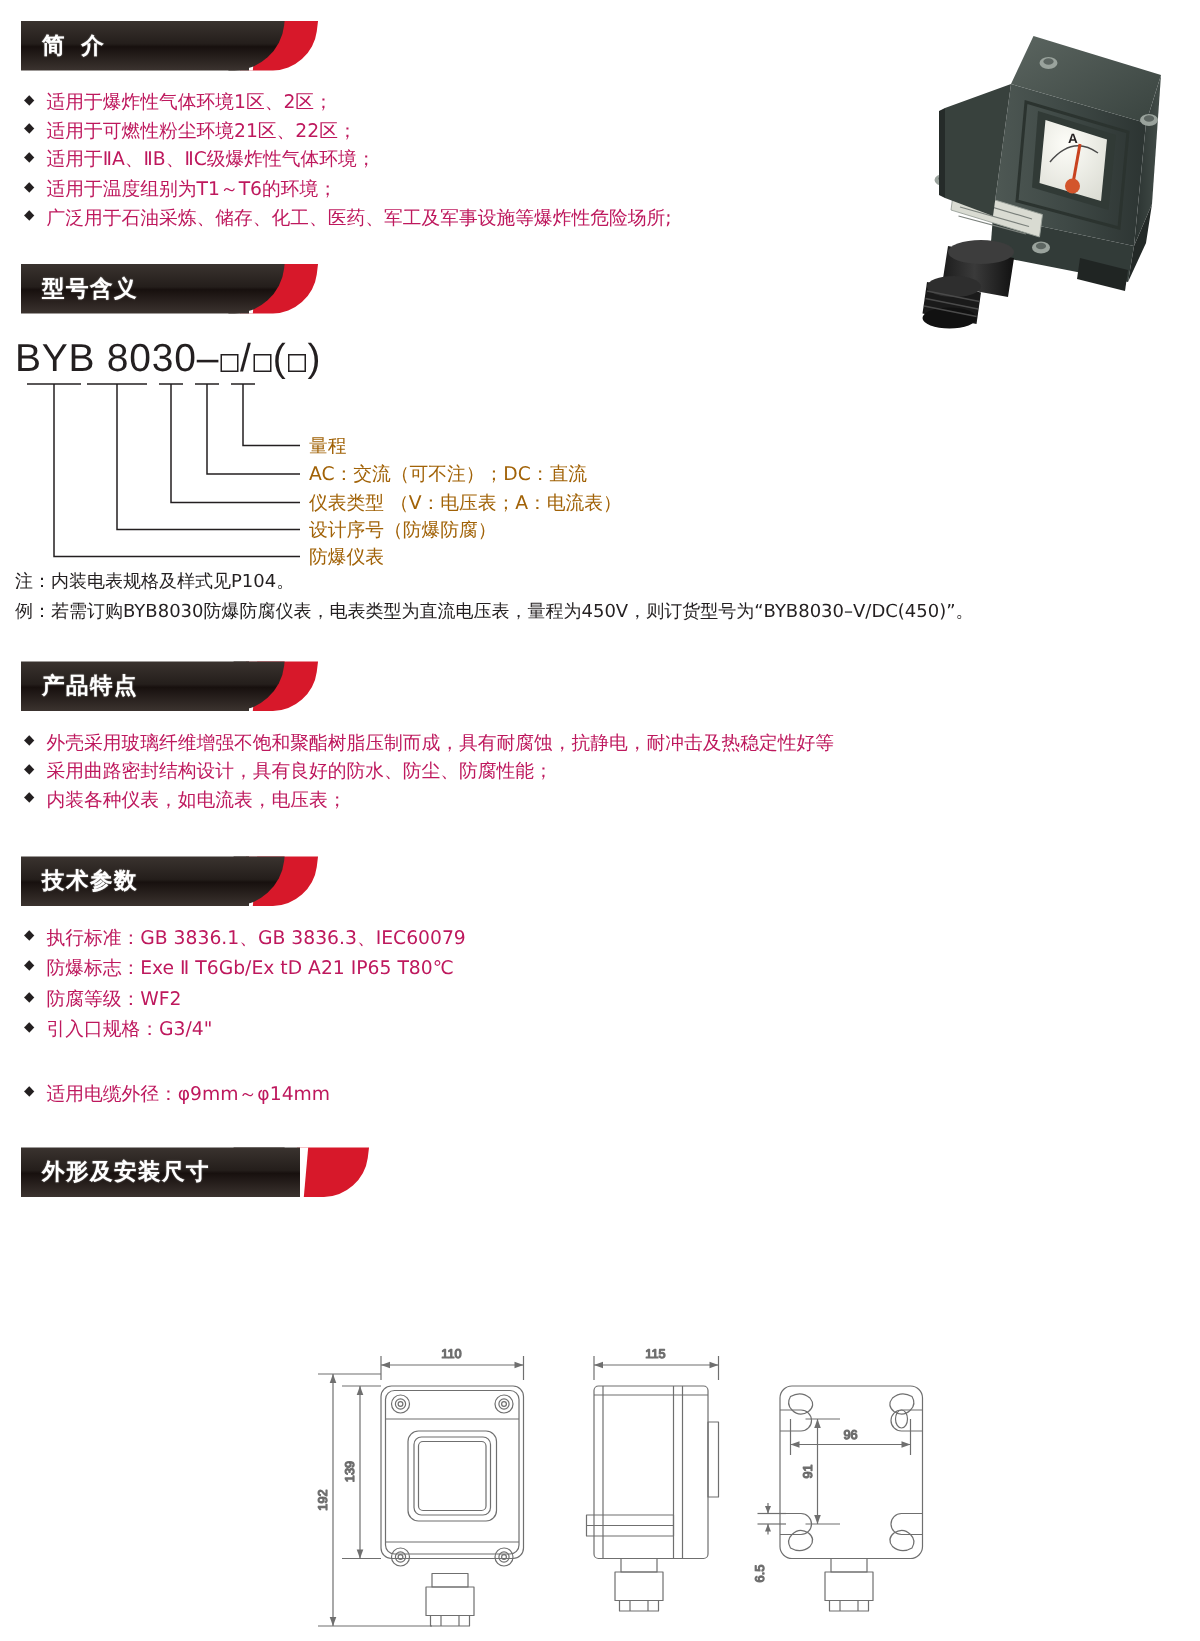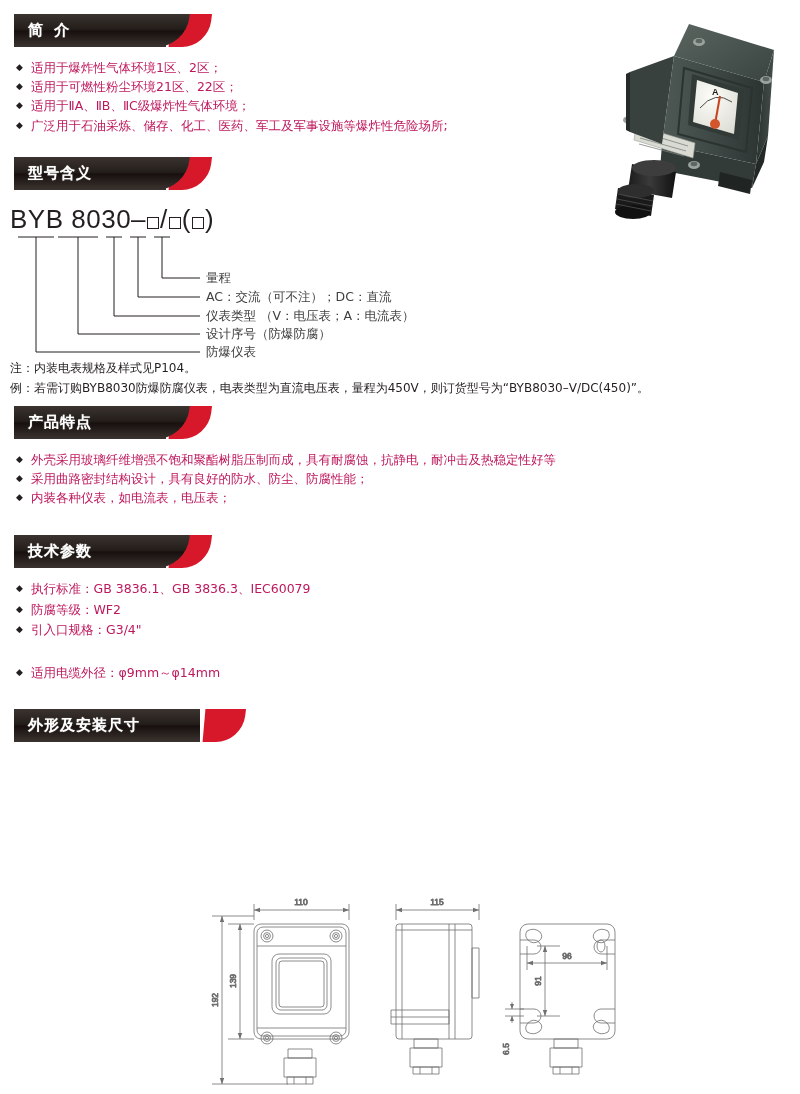--- a/index.html
+++ b/index.html
@@ -114,21 +114,21 @@
   .model-diagram {
     position: relative;
     height: 118px;
     margin-left: 10px;
   }
   .model-diagram .lbl {
     position: absolute;
     font-size: 12.5px;
     line-height: 14px;
     white-space: nowrap;
-    color: #404040;
+    color: #a16207;
   }
   .notes {
     margin: 6px 0 0 10px;
     font-size: 12px;
     line-height: 19px;
     color: #231f20;
     white-space: nowrap;
   }
 
   
@@ -148,20 +148,21 @@
 <div class="banner" style="margin-top:14px;">
   <div class="plate"></div>
   <div class="swoosh"></div>
   <div class="btext">简 介</div>
 </div>
 
 <ul class="bullets" style="margin-top:11px;">
   <li>适用于爆炸性气体环境1区、2区；</li>
   <li>适用于可燃性粉尘环境21区、22区；</li>
   <li>适用于ⅡA、ⅡB、ⅡC级爆炸性气体环境；</li>
+  <li>适用于温度组别为T1～T6的环境；</li>
   <li>广泛用于石油采炼、储存、化工、医药、军工及军事设施等爆炸性危险场所;</li>
 </ul>
 
 <div class="photo">
 <svg width="204" height="214" viewBox="0 0 204 214">
   <defs>
     <linearGradient id="bodyTop" x1="0" y1="0" x2="1" y2="1">
       <stop offset="0" stop-color="#5b6560"></stop>
       <stop offset="1" stop-color="#39433f"></stop>
     </linearGradient>
@@ -278,40 +279,41 @@
   <div class="lbl" style="left:196px; top:36px;">量程</div>
   <div class="lbl" style="left:196px; top:55px;">AC：交流（可不注）；DC：直流</div>
   <div class="lbl" style="left:196px; top:74px;">仪表类型 （V：电压表；A：电流表）</div>
   <div class="lbl" style="left:196px; top:92px;">设计序号（防爆防腐）</div>
   <div class="lbl" style="left:196px; top:110px;">防爆仪表</div>
 </div>
 
 <div class="notes">注：内装电表规格及样式见P104。</div>
 <div class="notes" style="margin-top:1px;">例：若需订购BYB8030防爆防腐仪表，电表类型为直流电压表，量程为450V，则订货型号为“BYB8030–V/DC(450)”。</div>
 
-<div class="banner" style="margin-top:8px;">
+<div class="banner" style="margin-top:24px;">
   <div class="plate"></div>
   <div class="swoosh"></div>
   <div class="btext" style="letter-spacing:1px;">产品特点</div>
 </div>
 
 <ul class="bullets" style="margin-top:11px;">
   <li>外壳采用玻璃纤维增强不饱和聚酯树脂压制而成，具有耐腐蚀，抗静电，耐冲击及热稳定性好等</li>
   <li>采用曲路密封结构设计，具有良好的防水、防尘、防腐性能；</li>
   <li>内装各种仪表，如电流表，电压表；</li>
 </ul>
 
 <div class="banner" style="margin-top:28px;">
   <div class="plate"></div>
   <div class="swoosh"></div>
   <div class="btext" style="letter-spacing:1px;">技术参数</div>
 </div>
 
 <ul class="bullets" style="margin-top:11px;">
   <li style="line-height:20.5px;">执行标准：GB 3836.1、GB 3836.3、IEC60079</li>
+  <li style="line-height:20.5px;">防爆标志：Exe Ⅱ T6Gb/Ex tD A21 IP65 T80℃</li>
   <li style="line-height:20.5px;">防腐等级：WF2</li>
   <li style="line-height:20.5px;">引入口规格：G3/4"</li>
   <li style="line-height:20.5px;margin-top:22px;">适用电缆外径：φ9mm～φ14mm</li>
 </ul>
 
 <div class="banner" style="margin-top:26px; width:230px;">
   <div class="plate" style="width:186px;"></div>
   <div class="swoosh" style="left:182px;"></div>
   <div class="btext" style="letter-spacing:1px;">外形及安装尺寸</div>
 </div>

